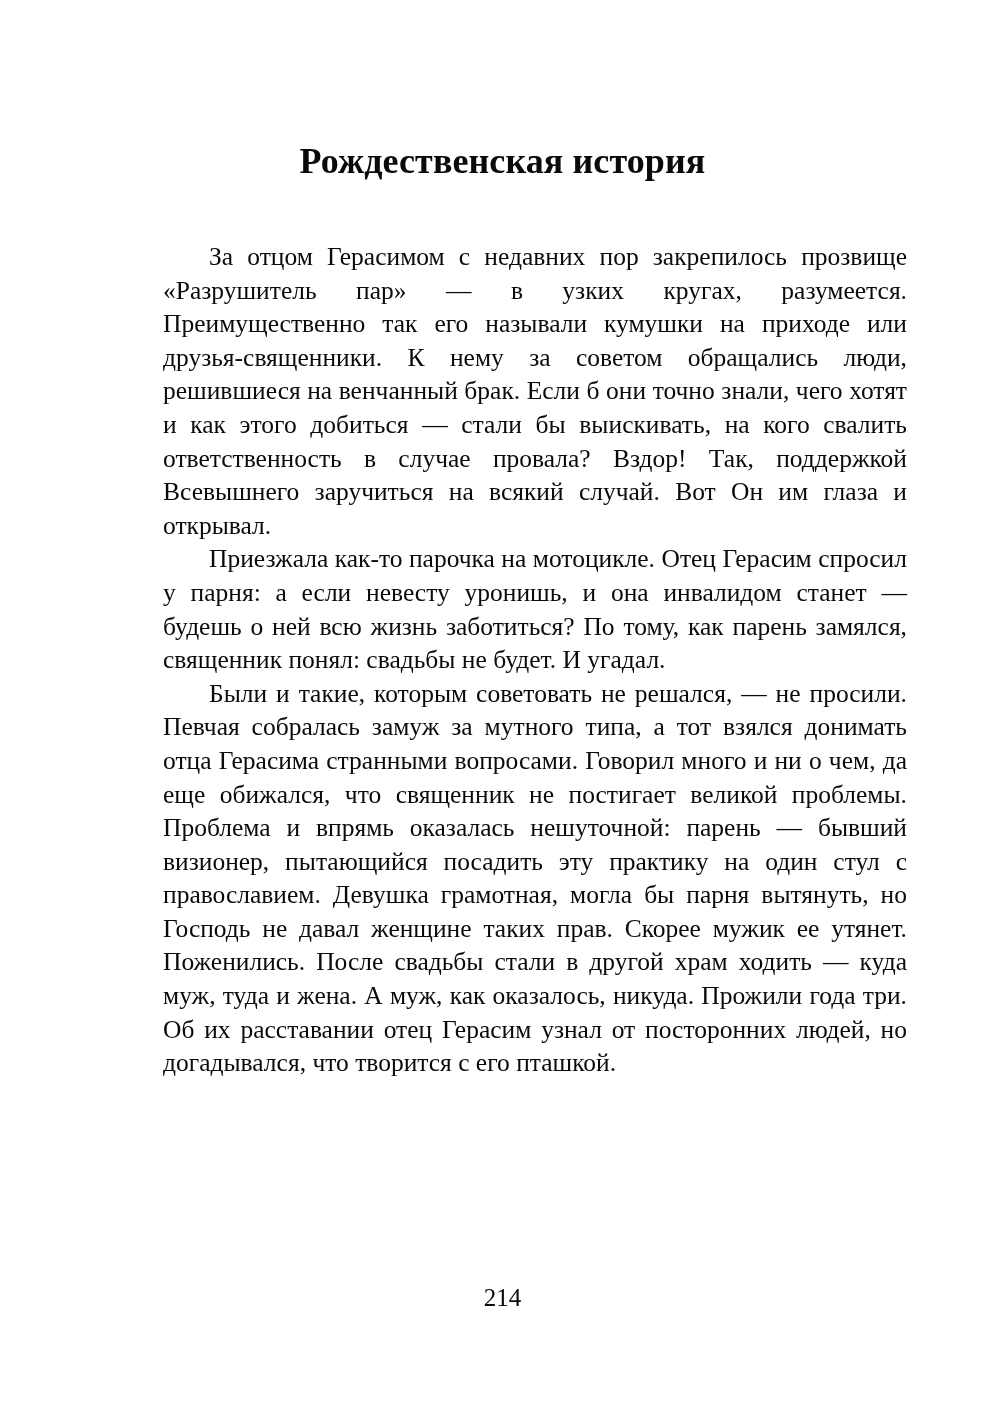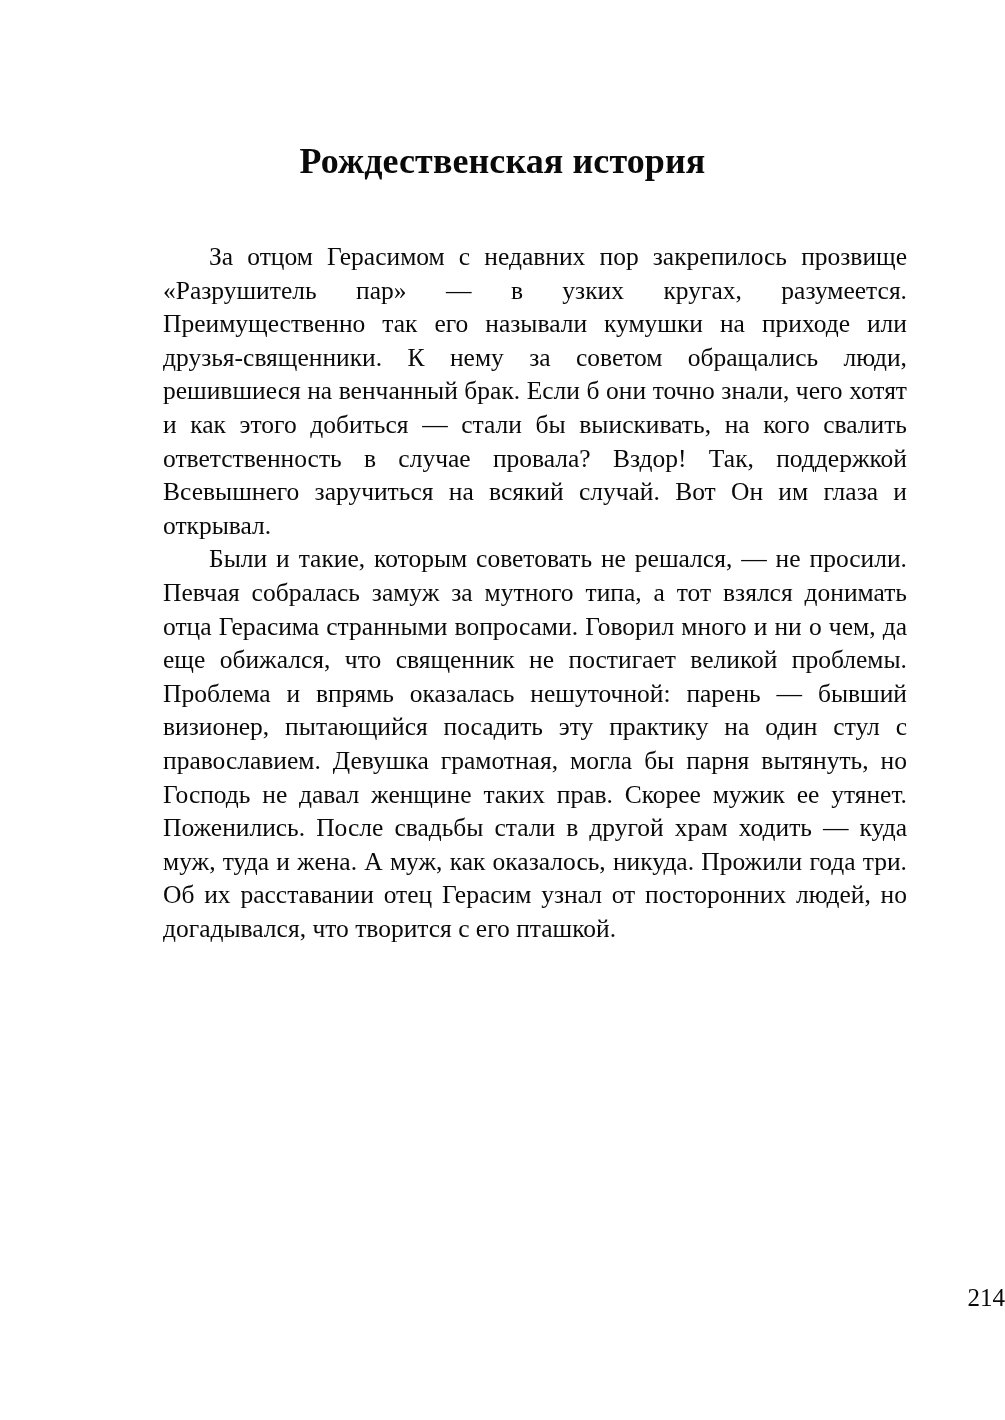--- a/index.html
+++ b/index.html
@@ -56,32 +56,33 @@
 
   .body-text p:last-of-type {
     text-align: justify;
   }
 
   .page-number {
     position: absolute;
     top: 1285px;
     left: 0;
     width: 1005px;
-    text-align: right;
+    text-align: center;
     font-size: 25px;
     line-height: 1;
   }
 </style>
 </head>
 <body>
 
 <div class="page">
 
   <h1 class="page-title">Рождественская история</h1>
 
   <div class="body-text">
     <p>За отцом Герасимом с недавних пор закрепилось прозвище «Разрушитель пар» — в узких кругах, разумеется. Преимущественно так его называли кумушки на приходе или друзья-священники. К нему за советом обращались люди, решившиеся на венчанный брак. Если б они точно знали, чего хотят и как этого добиться — стали бы выискивать, на кого свалить ответственность в случае провала? Вздор! Так, поддержкой Всевышнего заручиться на всякий случай. Вот Он им глаза и открывал.</p>
+    <p>Приезжала как-то парочка на мотоцикле. Отец Герасим спросил у парня: а если невесту уронишь, и она инвалидом станет — будешь о ней всю жизнь заботиться? По тому, как парень замялся, священник понял: свадьбы не будет. И угадал.</p>
     <p>Были и такие, которым советовать не решался, — не просили. Певчая собралась замуж за мутного типа, а тот взялся донимать отца Герасима странными вопросами. Говорил много и ни о чем, да еще обижался, что священник не постигает великой проблемы. Проблема и впрямь оказалась нешуточной: парень — бывший визионер, пытающийся посадить эту практику на один стул с православием. Девушка грамотная, могла бы парня вытянуть, но Господь не давал женщине таких прав. Скорее мужик ее утянет. Поженились. После свадьбы стали в другой храм ходить — куда муж, туда и жена. А муж, как оказалось, никуда. Прожили года три. Об их расставании отец Герасим узнал от посторонних людей, но догадывался, что творится с его пташкой.</p>
   </div>
 
   <div class="page-number">214</div>
 
 </div>
 
 </body></html>

